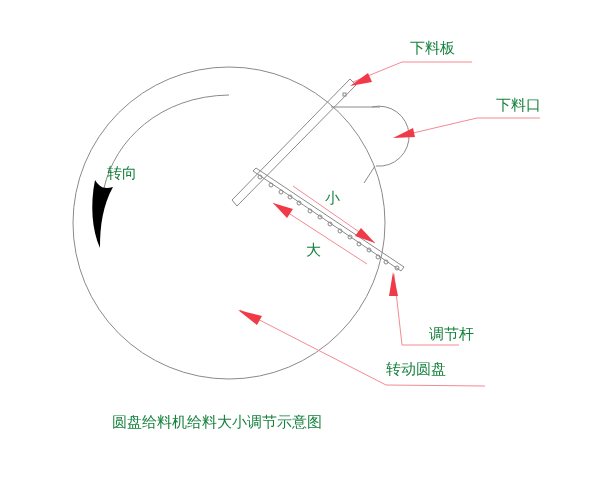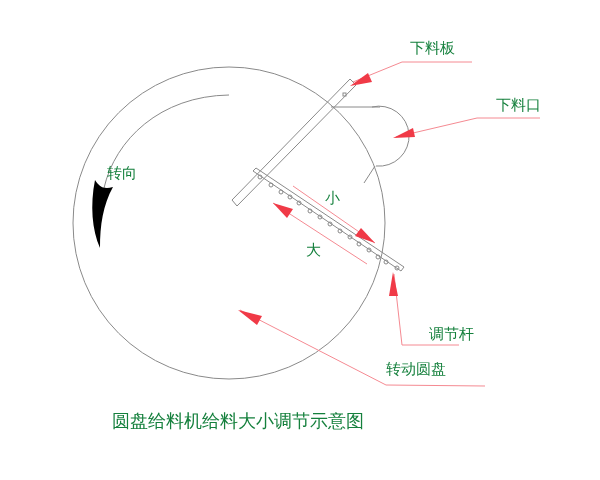--- a/index.html
+++ b/index.html
@@ -80,13 +80,13 @@
   </g>
 </svg>
 
 <div class="lbl" style="left:410px; top:40px;">下料板</div>
 <div class="lbl" style="left:496px; top:97px;">下料口</div>
 <div class="lbl" style="left:107px; top:165px;">转向</div>
 <div class="lbl" style="left:325px; top:190px;">小</div>
 <div class="lbl" style="left:306px; top:242px;">大</div>
 <div class="lbl" style="left:402px; top:326px;margin-left:27px;">调节杆</div>
 <div class="lbl" style="left:386px; top:361px;">转动圆盘</div>
-<div class="lbl" style="left:112px; top:414px; font-size:18px;">圆盘给料机给料大小调节示意图</div>
+<div class="lbl" style="left:112px; top:414px; font-size:15px;">圆盘给料机给料大小调节示意图</div>
 
 </body></html>

